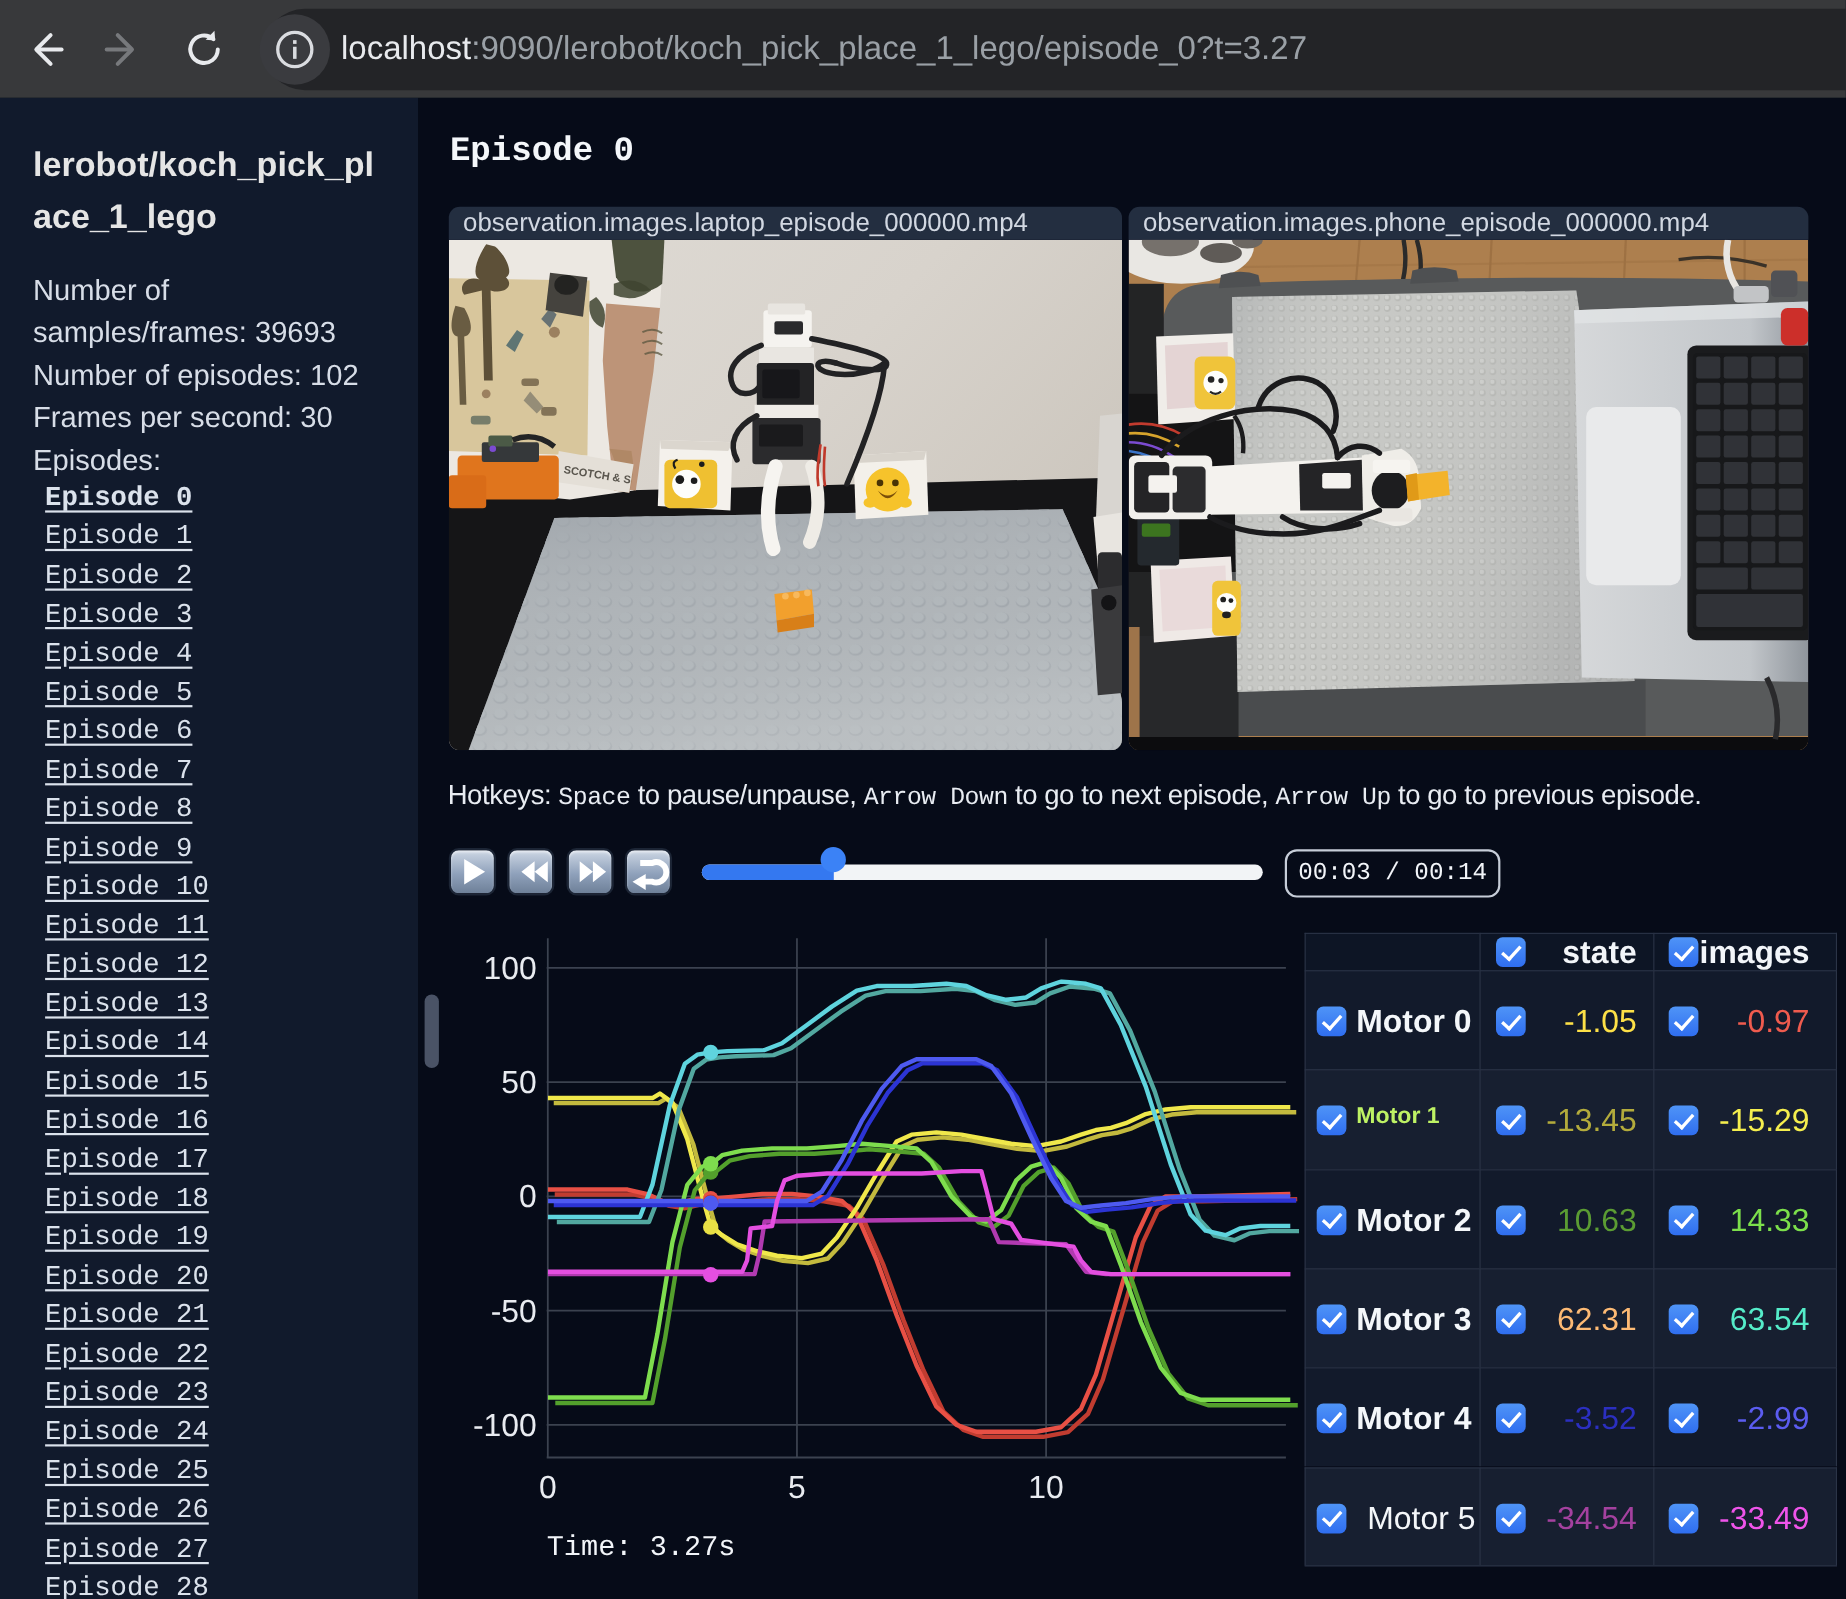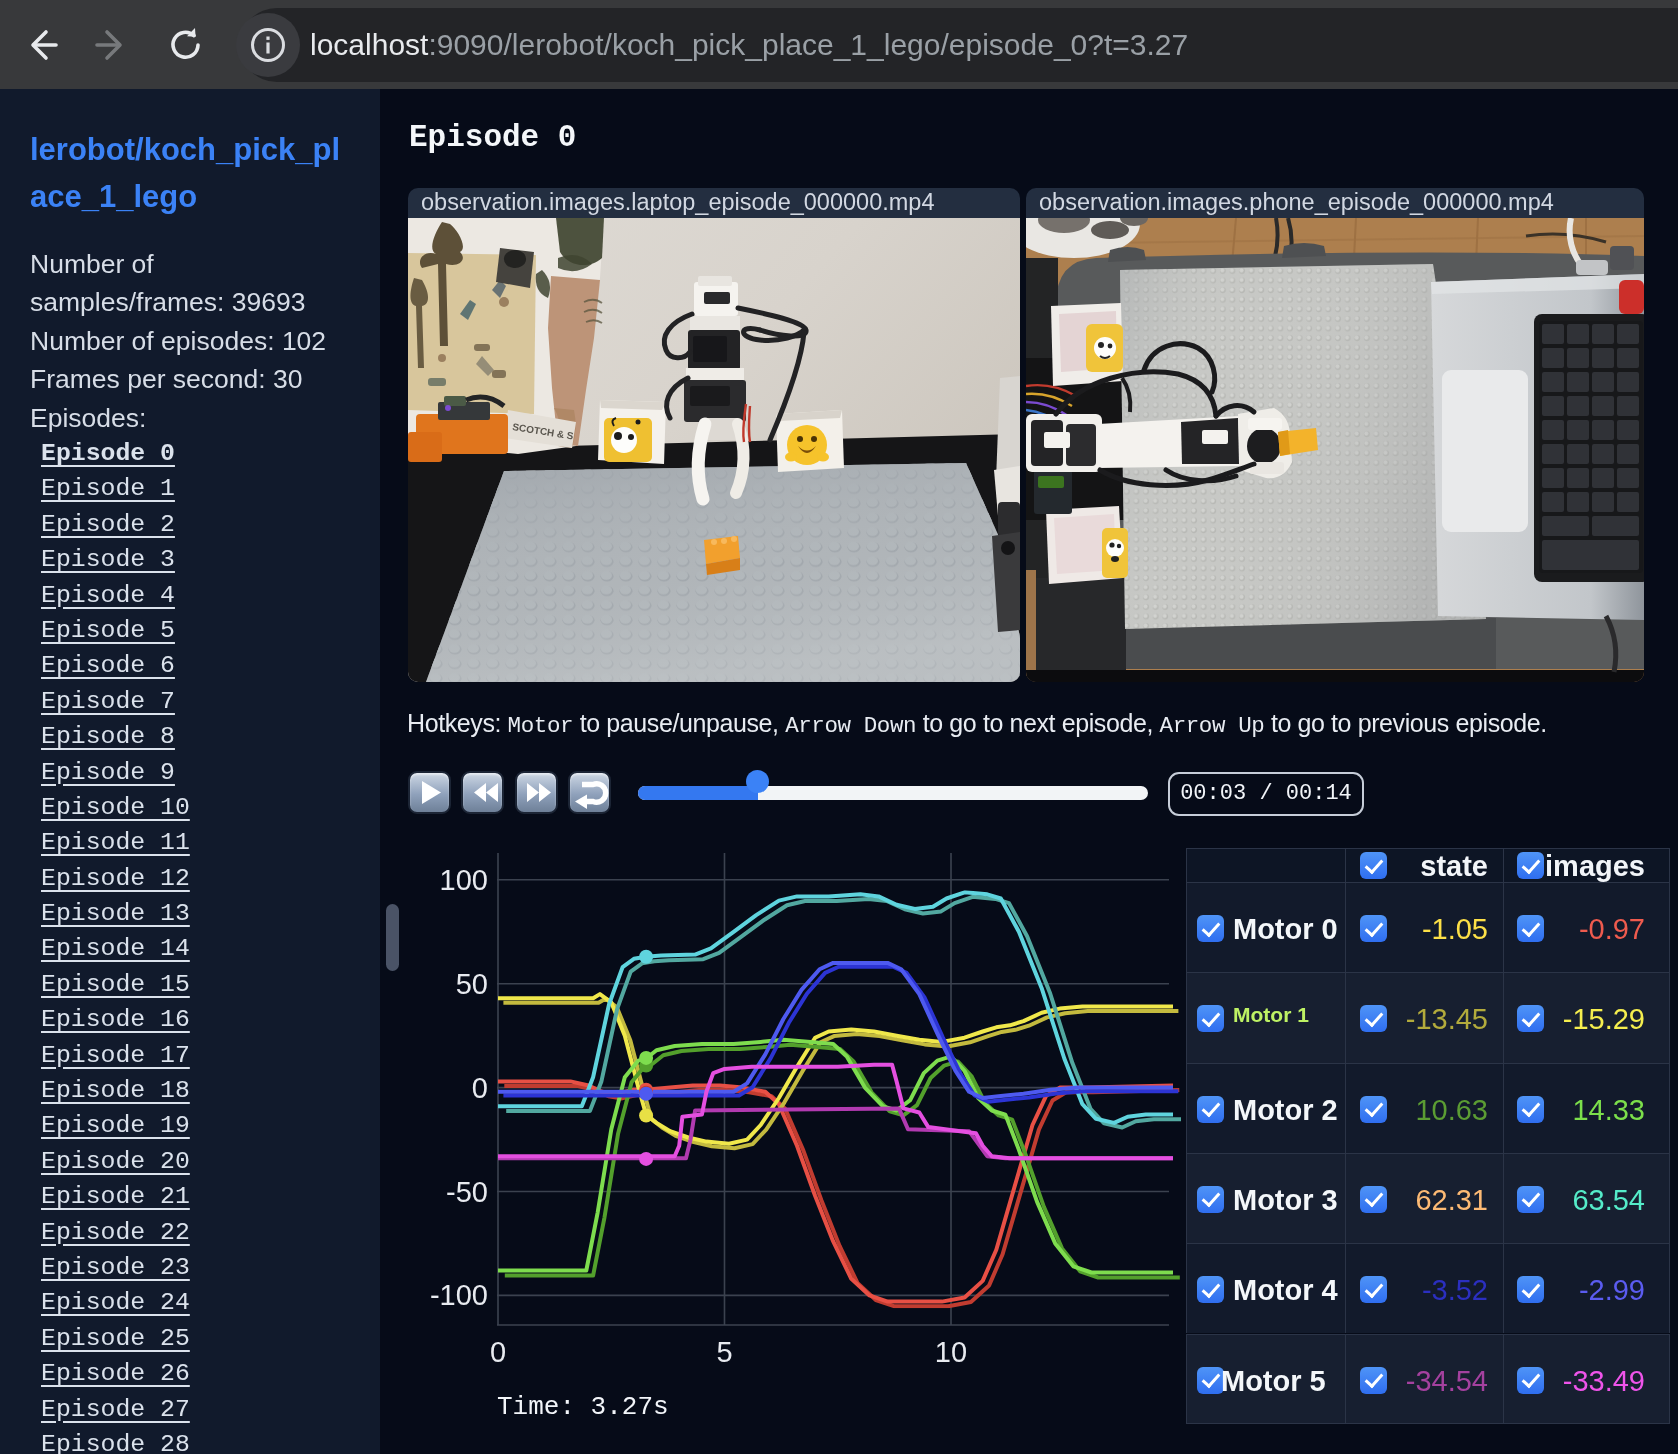--- a/index.html
+++ b/index.html
@@ -7,21 +7,21 @@
   .abs { position:absolute; }
   
   #toolbar { position:absolute; left:0; top:0; width:1678px; height:89px; background:#38393b; }
   #omnibox { position:absolute; left:240px; top:8px; width:1438px; height:74px; background:#232427; border-radius:37px 0 0 37px; }
   #infohalo { position:absolute; left:236px; top:13px; width:64px; height:64px; border-radius:50%; background:#3a3b3f; }
   #urltext { position:absolute; left:310px; top:28px; font-size:30px; color:#9aa0a6; white-space:nowrap; }
   #urltext b { color:#e8eaed; font-weight:400; }
   
   #page { position:absolute; left:0; top:89px; width:1678px; height:1365px; background:#060b18; }
   #sidebar { position:absolute; left:0; top:0; width:380px; height:1365px; background:#111a2c; color:#d7dde7; }
-  #sbtitle { position:absolute; left:30px; top:37px; width:320px; font-size:31px; line-height:47px; font-weight:bold; color:#3b82f6; word-break:break-all; }
+  #sbtitle { position:absolute; left:30px; top:37px; width:320px; font-size:31px; line-height:47px; font-weight:bold; color:#e5e5e5; word-break:break-all; }
   #sbinfo { position:absolute; left:30px; top:156px; width:340px; font-size:26.5px; line-height:38.4px; color:#d7dde7; }
   #eplist { position:absolute; left:41px; top:347px; font-family:"Liberation Mono", monospace; font-size:24.8px; line-height:35.4px; color:#dbe2ec; }
   #eplist div { height:35.4px; }
   #eplist span { text-decoration:underline; text-underline-offset:5px; }
   #eplist .cur { font-weight:bold; }
   
   #main { position:absolute; left:380px; top:0; width:1298px; height:1365px; background:#060b18; }
   #scrollthumb { position:absolute; left:6px; top:815px; width:13px; height:67px; border-radius:7px; background:#4a5366; }
   #h1 { position:absolute; left:29px; top:31px; font-family:"Liberation Mono", monospace; font-size:31px; font-weight:bold; color:#f4f7fa; }
   .vidpanel { position:absolute; top:99px; height:494px; }
@@ -377,21 +377,21 @@
 <g stroke="#1b1b1d" stroke-width="5" fill="none" stroke-linecap="round">
 <path d="M30,196 C55,162 110,148 152,156 C176,162 188,176 190,198"></path>
 <path d="M118,152 C126,128 152,120 172,130 C188,139 192,160 186,174"></path>
 <path d="M74,252 C100,268 146,272 182,262 C200,257 216,250 228,246"></path>
 <path d="M140,252 C158,264 186,266 210,258"></path>
 <path d="M190,198 C200,186 216,184 228,194"></path>
 </g>
 <path d="M96,160 q10,14 8,34" stroke="#1b1b1d" stroke-width="4" fill="none"></path>
 </svg></div>
     </div>
-    <div id="hotkeys">Hotkeys: <span class="mono">Motor</span> to pause/unpause, <span class="mono">Arrow Down</span> to go to next episode, <span class="mono">Arrow Up</span> to go to previous episode.</div>
+    <div id="hotkeys">Hotkeys: <span class="mono">Space</span> to pause/unpause, <span class="mono">Arrow Down</span> to go to next episode, <span class="mono">Arrow Up</span> to go to previous episode.</div>
     <div class="ctlbtn" style="left:28px"></div>
     <div class="ctlbtn" style="left:81px"></div>
     <div class="ctlbtn" style="left:135px"></div>
     <div class="ctlbtn" style="left:188px"></div>
     <svg class="abs" style="left:28px;top:682px" width="250" height="43" viewBox="0 0 250 43">
       <path d="M14 10 L33 21.5 L14 33 Z" fill="#fff"></path>
       <path d="M78 12 L66 21.5 L78 31 Z M90 12 L78 21.5 L90 31 Z" fill="#fff"></path>
       <path d="M119 12 L131 21.5 L119 31 Z M131 12 L143 21.5 L131 31 Z" fill="#fff"></path>
       <path d="M174,13.5 H185 A9.2,9.2 0 1 1 185,30.5 H178" stroke="#fff" stroke-width="5.4" fill="none"></path>
         <polygon points="179,23.5 179,38 167,30.5" fill="#fff"></polygon>
@@ -524,21 +524,21 @@
             <span style="position:absolute;right:15px;top:30px;font-size:29px;color:#2b2fc0">-3.52</span>
           </div>
           <div class="cell" style="width:167px;border-right:1px solid #2b3447">
             <span class="cb" style="position:absolute;left:13px;top:32px"></span>
             <span style="position:absolute;right:24px;top:30px;font-size:29px;color:#5b5cf0">-2.99</span>
           </div>
         </div>
         <div class="trow" style="top:485.5px;height:90.3px;background:#171f30;border-bottom:1px solid #2b3447">
           <div class="cell" style="width:159px">
             <span class="cb" style="position:absolute;left:10px;top:32px"></span>
-            <span style="position:absolute;left:34px;top:30px;font-size:29px;font-weight:bold;color:#f4f7fa">Motor 5</span>
+            <span style="position:absolute;left:56px;top:30px;font-size:29px;font-weight:normal;color:#f4f7fa">Motor 5</span>
           </div>
           <div class="cell" style="width:158px">
             <span class="cb" style="position:absolute;left:14px;top:32px"></span>
             <span style="position:absolute;right:15px;top:30px;font-size:29px;color:#a4419f">-34.54</span>
           </div>
           <div class="cell" style="width:167px;border-right:1px solid #2b3447">
             <span class="cb" style="position:absolute;left:13px;top:32px"></span>
             <span style="position:absolute;right:24px;top:30px;font-size:29px;color:#ef54ea">-33.49</span>
           </div>
         </div>

